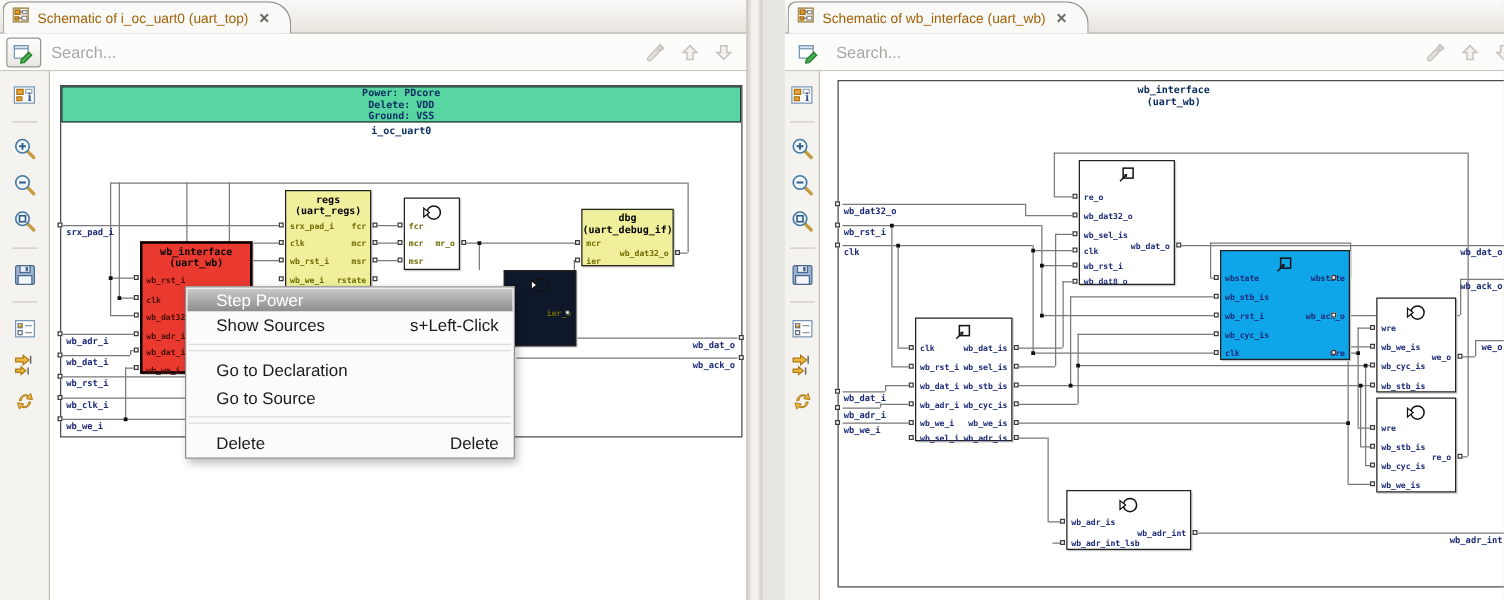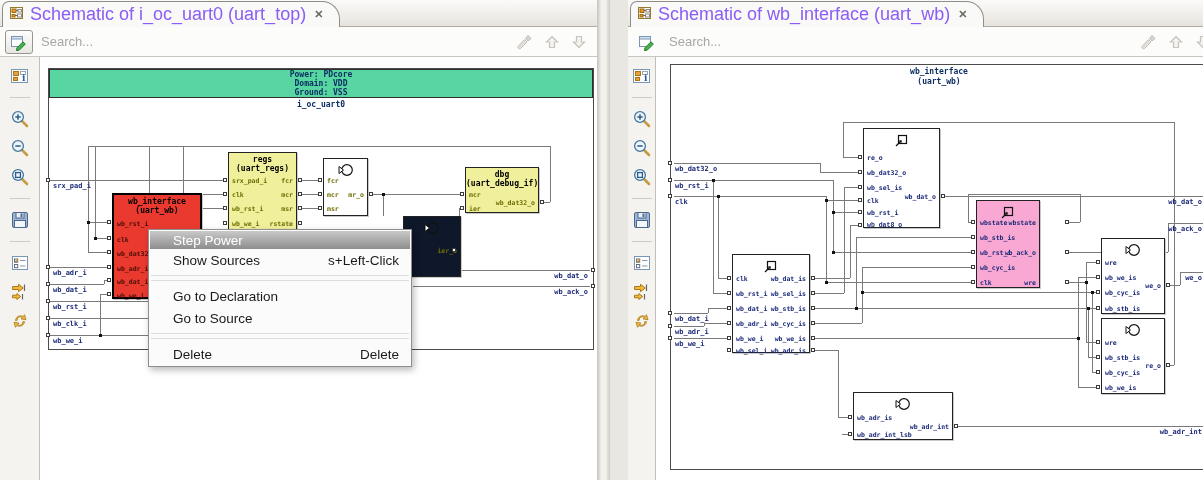--- a/index.html
+++ b/index.html
@@ -10,21 +10,21 @@
   #panel-left{left:0;width:597px}
   #panel-right{left:628px;width:593px}
   .sash{position:absolute;left:597px;width:13px;top:0;bottom:0;
         background:linear-gradient(90deg,#c7c3bc,#f4f2ee 35%,#f4f2ee 65%,#cfccc5)}
   
   .tabbar{position:absolute;left:0;right:0;top:0;height:27px;
           background:linear-gradient(#fbfaf8,#e7e4de);border-bottom:1px solid #aeaaa2}
   .tab{position:absolute;left:2px;top:1px;height:26px;background:#f9f9f8;
        border:1px solid #8f8d86;border-bottom:none;border-radius:7px 18px 0 0;
        display:flex;align-items:center;padding:0 16px 0 7px;gap:6px}
-  .tabtitle{font-size:18px;color:#8b5cf6;white-space:nowrap}
+  .tabtitle{font-size:11px;color:#a16207;white-space:nowrap}
   .tabclose{font-size:11px;font-weight:bold;color:#6d6a62;margin-left:2px;cursor:pointer}
   
   .toolrow{position:absolute;left:0;right:0;top:27px;height:30px;background:#fcfcfb;
            border-bottom:1px solid #c9c6bf;display:flex;align-items:center;padding-left:5px}
   .searchbtn{width:28px;height:24px;display:flex;align-items:center;justify-content:center;flex:none}
   .searchbtn.raised{border:1px solid #989590;border-radius:3px;
            background:linear-gradient(#fefefe,#e8e6e0)}
   .searchinput{flex:1;border:none;outline:none;background:transparent;font-size:13px;
            color:#444;padding-left:8px;font-family:"Liberation Sans",sans-serif}
   .searchinput::placeholder{color:#a9a7a1}
@@ -183,21 +183,21 @@
           <svg width="20" height="20" viewBox="0 0 20 20">
             <path d="M5.5 9.5 A5 5 0 0 1 13 5.5 l1.5 -1.8 1.5 5 -5 -0.8 1.4 -1.6 A3.2 3.2 0 0 0 7.3 9.2 Z" fill="#f0b840" stroke="#ab7a17" stroke-width="0.8"></path>
             <path d="M14.5 10.5 A5 5 0 0 1 7 14.5 l-1.5 1.8 -1.5 -5 5 0.8 -1.4 1.6 A3.2 3.2 0 0 0 12.7 10.8 Z" fill="#f0b840" stroke="#ab7a17" stroke-width="0.8"></path>
           </svg>
         </div>
       </div>
     <div class="canvas">
         <div class="frame" style="left: 8px; top: 11px; width: 546px; height: 282px;"></div>
         <div class="banner" style="left: 9px; top: 12px; width: 544px; height: 29px; background: rgb(88, 214, 162);">
           <div>Power: PDcore</div>
-          <div>Domain: VDD</div>
+          <div>Delete: VDD</div>
           <div>Ground: VSS</div>
         </div>
         <div class="heading" style="left: 131px; top: 43px; width: 300px;">
           <div>i_oc_uart0</div>
         </div>
         <div class="wire" style="left: 10px; top: 123px; width: 173px; height: 1px;"></div>
         <div class="wire" style="left: 48px; top: 89px; width: 462px; height: 1px;"></div>
         <div class="wire" style="left: 48px; top: 89px; width: 1px; height: 106px;"></div>
         <div class="wire" style="left: 48px; top: 165px; width: 19px; height: 1px;"></div>
         <div class="wire" style="left: 48px; top: 195px; width: 19px; height: 1px;"></div>
@@ -585,21 +585,21 @@
           <div class="plabel" style="left: 3px; top: 93px; color: rgb(28, 42, 120); font-family: Liberation Mono, monospace;">wb_dat8_o</div>
           <div class="plabel" style="right: 3px; top: 64px; color: rgb(28, 42, 120);">wb_dat_o</div>
         </div>
         <div class="pin" style="left: 202px; top: 98px; width: 4px; height: 4px;"></div>
         <div class="pin" style="left: 202px; top: 113px; width: 4px; height: 4px;"></div>
         <div class="pin" style="left: 202px; top: 128px; width: 4px; height: 4px;"></div>
         <div class="pin" style="left: 202px; top: 141px; width: 4px; height: 4px;"></div>
         <div class="pin" style="left: 202px; top: 153px; width: 4px; height: 4px;"></div>
         <div class="pin" style="left: 202px; top: 166px; width: 4px; height: 4px;"></div>
         <div class="pin" style="left: 285px; top: 137px; width: 4px; height: 4px;"></div>
-        <div class="block" style="left: 320px; top: 143px; width: 64px; height: 88px; background: #f9a8d4;">
+        <div class="block" style="left: 320px; top: 143px; width: 104px; height: 88px; background: #0ea5e9;">
           <div class="bicon"><svg width="16" height="13" viewBox="0 0 16 13">
               <rect x="4.5" y="1.5" width="8" height="8" fill="none" stroke="#111" stroke-width="1.2"></rect>
               <path d="M2 12 L7 7" stroke="#111" stroke-width="1.2"></path>
               <path d="M7.8 6.2 l-3 .4 2.6 2.6 Z" fill="#111"></path>
             </svg></div>
           <div class="plabel" style="left: 3px; top: 18px; color: rgb(28, 42, 120);">wbstate</div>
           <div class="plabel" style="left: 3px; top: 33px; color: rgb(28, 42, 120);">wb_stb_is</div>
           <div class="plabel" style="left: 3px; top: 48px; color: rgb(28, 42, 120);">wb_rst_i</div>
           <div class="plabel" style="left: 3px; top: 63px; color: rgb(28, 42, 120);">wb_cyc_is</div>
           <div class="plabel" style="left: 3px; top: 78px; color: rgb(28, 42, 120);">clk</div>

